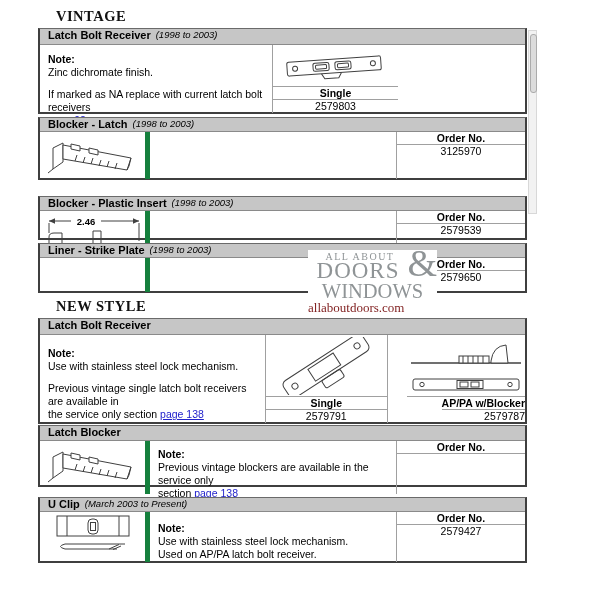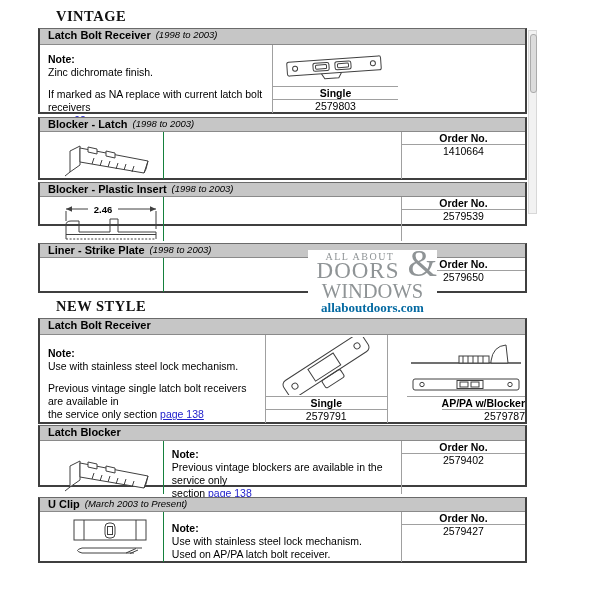--- a/index.html
+++ b/index.html
@@ -18,42 +18,42 @@
   .cell{box-sizing:border-box;}
   .note-cell{border-right:1px solid #a0a0a0;padding:8px 8px 0 8px;font-size:10.5px;line-height:13px;}
   .b{font-weight:bold;}
   .gap{height:9px;}
   .col{display:flex;flex-direction:column;box-sizing:border-box;}
   .col2{border-left:1px solid #a0a0a0;}
   .imgbox{border-bottom:1px solid #a0a0a0;display:flex;align-items:center;justify-content:center;box-sizing:border-box;}
   .lbl{height:13px;border-bottom:1px solid #a0a0a0;font-weight:bold;font-size:10.5px;
         text-align:center;line-height:12px;box-sizing:border-box;}
   .val{height:13px;font-size:10.5px;text-align:center;line-height:13px;}
-  .imgcell{width:110px;border-right:1px solid #15803d;display:flex;align-items:flex-end;justify-content:center;margin-left:18px;}
+  .imgcell{width:110px;border-right:5px solid #15803d;display:flex;align-items:flex-start;justify-content:center;}
   .midcell{width:247px;border-right:1px solid #a0a0a0;font-size:10.5px;line-height:13px;padding:7px 8px 0 8px;}
   .ordercol{width:128px;display:flex;flex-direction:column;}
   .order-h{height:13px;border-bottom:1px solid #a0a0a0;font-weight:bold;font-size:10.5px;
         text-align:center;line-height:12px;box-sizing:border-box;}
   .order-v{height:13px;font-size:10.5px;text-align:center;line-height:13px;}
   a.link{color:#2222cc;text-decoration:underline;cursor:pointer;}
   svg{display:block;}
   .draw{stroke:#404040;fill:none;stroke-width:1;}
   .drawf{stroke:#404040;fill:#ffffff;stroke-width:1;}
   
   .wm{position:absolute;left:308px;top:250px;width:129px;height:62px;background:#fff;z-index:6;
       font-family:"Liberation Serif",serif;color:#8f9496;}
   .wm-allabout{position:absolute;top:1px;left:0;width:104px;text-align:center;
       font-size:10px;letter-spacing:1.5px;}
   .wm-amp{position:absolute;top:-6px;right:0px;font-size:38px;line-height:38px;}
   .wm-doors{position:absolute;top:10px;left:0;width:100px;text-align:center;
       font-size:23px;line-height:22px;letter-spacing:1px;}
   .wm-windows{position:absolute;top:31px;left:0;width:129px;text-align:center;
       font-size:20.5px;line-height:20px;}
-  .wm-url{position:absolute;top:50px;left:0;width:129px;text-align:center;
-      font-size:13px;font-weight:bold;color:#0369a1;}
+  .wm-url{position:absolute;top:50px;left:0;width:129px;
+      font-size:13px;font-weight:normal;color:#7f1d1d;}
   
   .scroll-track{position:absolute;left:528px;top:30px;width:9px;height:184px;
       background:#f2f2f2;border:1px solid #d8d8d8;box-sizing:border-box;}
   .scroll-thumb{position:absolute;left:1px;top:3px;width:5px;height:57px;
       background:#dcdcdc;border:1px solid #ababab;border-radius:3px;}
 </style>
 </head>
 <body>
 
 <div class="page">
@@ -112,26 +112,26 @@
           <line class="draw" x1="50" y1="26" x2="48" y2="32"></line>
           <line class="draw" x1="58" y1="28" x2="56" y2="34"></line>
           <line class="draw" x1="66" y1="29" x2="64" y2="35"></line>
           <line class="draw" x1="74" y1="31" x2="72" y2="37"></line>
           <path class="draw" d="M88,26 l-2,8 l-2,4"></path>
         </svg>
       </div>
       <div class="cell midcell"></div>
       <div class="cell ordercol">
         <div class="order-h">Order No.</div>
-        <div class="order-v">1410664</div>
-      </div>
-    </div>
-  </div>
-
-  <div class="tbl" style="top:182px;height:44px;">
+        <div class="order-v">3125970</div>
+      </div>
+    </div>
+  </div>
+
+  <div class="tbl" style="top:196px;height:44px;">
     <div class="bar" style="height:14px;">
       <span class="bar-title">Blocker - Plastic Insert</span>
       <span class="bar-date">(1998 to 2003)</span>
     </div>
     <div class="row" style="height:44px;">
       <div class="cell imgcell">
         <svg width="104" height="42" viewBox="0 0 104 42">
           <line class="draw" x1="8" y1="10" x2="30" y2="10"></line>
           <line class="draw" x1="60" y1="10" x2="98" y2="10"></line>
           <path d="M8,10 l6,-2.8 v5.6 Z" fill="#404040" stroke="none"></path>
@@ -254,21 +254,20 @@
       </div>
       <div class="cell midcell">
         <div class="b">Note:</div>
         <div>Previous vintage blockers are available in the service only</div>
         <div>
           <span>section </span><a class="link">page 138</a>
         </div>
       </div>
       <div class="cell ordercol">
         <div class="order-h">Order No.</div>
-        <div class="order-v">2579402</div>
       </div>
     </div>
   </div>
 
   <div class="tbl" style="top:497px;height:66px;">
     <div class="bar" style="height:14px;">
       <span class="bar-title">U Clip</span>
       <span class="bar-date">(March 2003 to Present)</span>
     </div>
     <div class="row" style="height:50px;">

